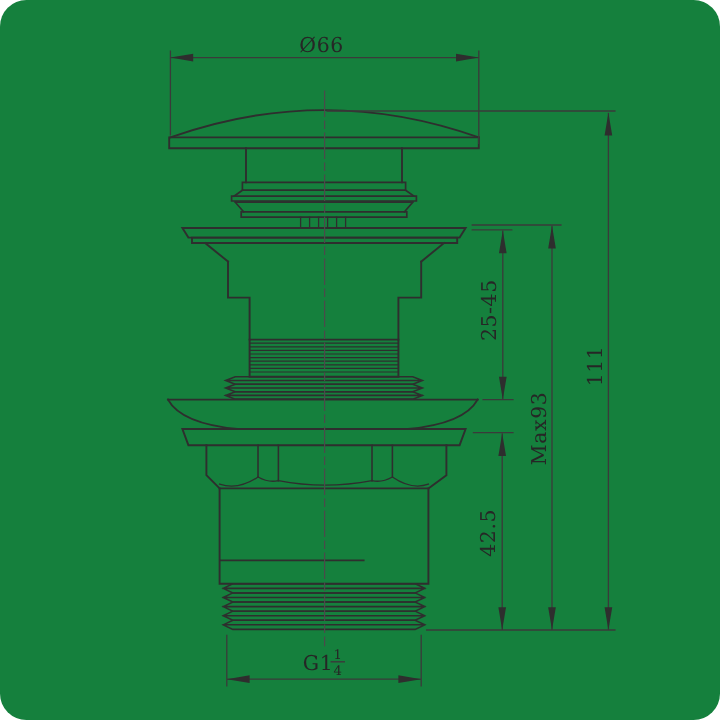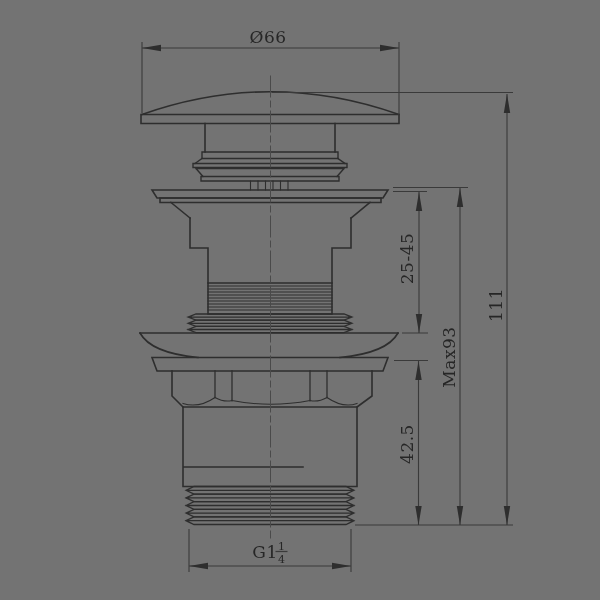--- a/index.html
+++ b/index.html
@@ -1,17 +1,17 @@
 <!DOCTYPE html>
 <html><head>
 <meta charset="utf-8">
 <style>
   html,body{margin:0;padding:0;background:#ffffff;}
-  .canvas{position:relative;width:600px;height:600px;background:#737373;overflow:hidden;
-          font-family:"DejaVu Serif", serif;}
+  .canvas{position:relative;width:600px;height:600px;background:#15803d;overflow:hidden;
+          font-family:"DejaVu Serif", serif;border-radius:22px;}
   svg{display:block;}
   text{fill:#262626;font-family:"DejaVu Serif", serif;}
   .dimtext{font-size:17px;letter-spacing:0.5px;}
   .fractext{font-size:11px;}
 </style>
 </head>
 <body>
 
 <div class="canvas">
 <svg width="600" height="600" viewBox="0 0 600 600">

